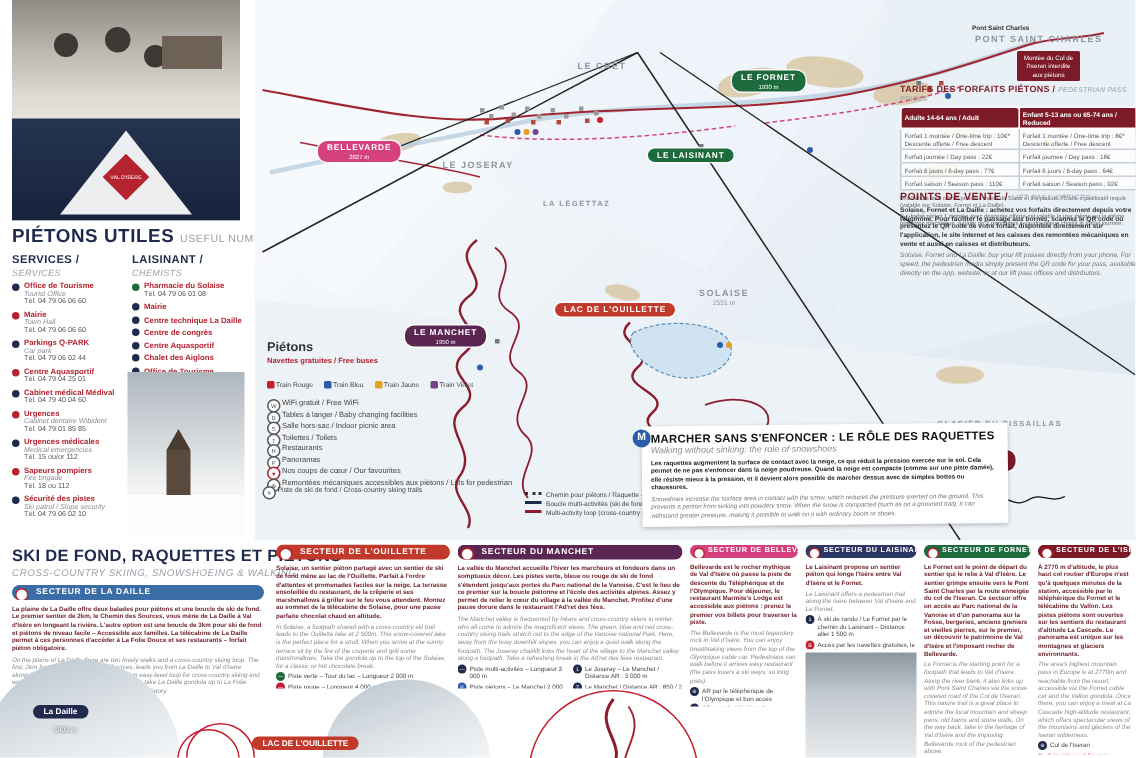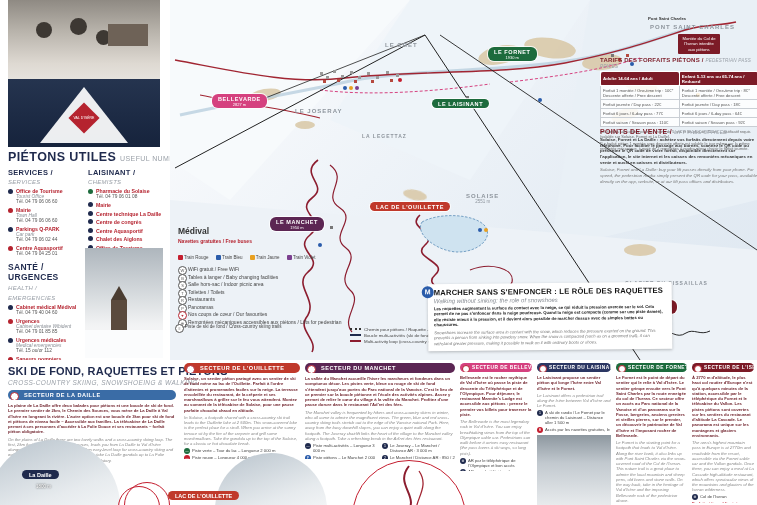--- a/index.html
+++ b/index.html
@@ -154,21 +154,20 @@
       <div class="sub">Car park</div>
       <div class="tel">Tél. 04 79 06 02 44</div>
     </div>
   <div class="sb-item">
       <span class="ic red"></span>
     <div class="nm">Centre Aquasportif</div>
       <div class="sub"></div>
       <div class="tel">Tél. 04 79 04 25 01</div>
     </div>
 
-  <p class="sb-sec-title" style="margin-top:6px;font-size:8.5px;"><span>SANTÉ / URGENCES</span><br><span class="en">HEALTH / EMERGENCIES</span></p>
   <div class="sb-item">
       <span class="ic"></span>
     <div class="nm">Cabinet médical Médival</div>
       <div class="sub"></div>
       <div class="tel">Tél. 04 79 40 04 60</div>
     </div>
   <div class="sb-item">
       <span class="ic red"></span>
     <div class="nm">Urgences</div>
       <div class="sub">Cabinet dentaire Wibident</div>
@@ -315,21 +314,21 @@
   <div class="badge" style="left:42px;top:94px;background:#d5417f;"><span>BELLEVARDE</span><span class="elev">2827 m</span></div>
   <div class="badge" style="left:318px;top:47px;background:#1d6b3d;"><span>LE FORNET</span><span class="elev">1930 m</span></div>
   <div class="badge" style="left:262px;top:99px;background:#1d6b3d;"><span>LE LAISINANT</span></div>
   <div class="badge" style="left:100px;top:217px;background:#5c2653;"><span>LE MANCHET</span><span class="elev">1950 m</span></div>
   <div class="badge" style="left:200px;top:202px;background:#c0392b;"><span>LAC DE L'OUILLETTE</span></div>
   <div class="badge" style="left:438px;top:300px;background:#7c1b27;"><span>COL DE L'ISERAN</span><span class="elev">2770 m</span></div>
   <div class="warnbox" style="left:508px;top:34px;">Montée du Col de l'Iseran interdite aux piétons</div>
 
   
   <div class="abs" id="legend">
-    <h3>Médival</h3>
+    <h3>Piétons</h3>
     <div class="shut-t">Navettes gratuites / Free buses</div>
     <div>
       <span class="bus"><i style="background:#c41e2f;"></i><span>Train Rouge</span></span>
       <span class="bus"><i style="background:#2a5caa;"></i><span>Train Bleu</span></span>
       <span class="bus"><i style="background:#e8a020;"></i><span>Train Jaune</span></span>
       <span class="bus"><i style="background:#7b3f8f;"></i><span>Train Violet</span></span>
     </div>
     <div style="margin-top:3px;">
       <div class="lg-row"><span class="g">W</span><span>WiFi gratuit / Free WiFi</span></div>
       <div class="lg-row"><span class="g">B</span><span>Tables à langer / Baby changing facilities</span></div>

